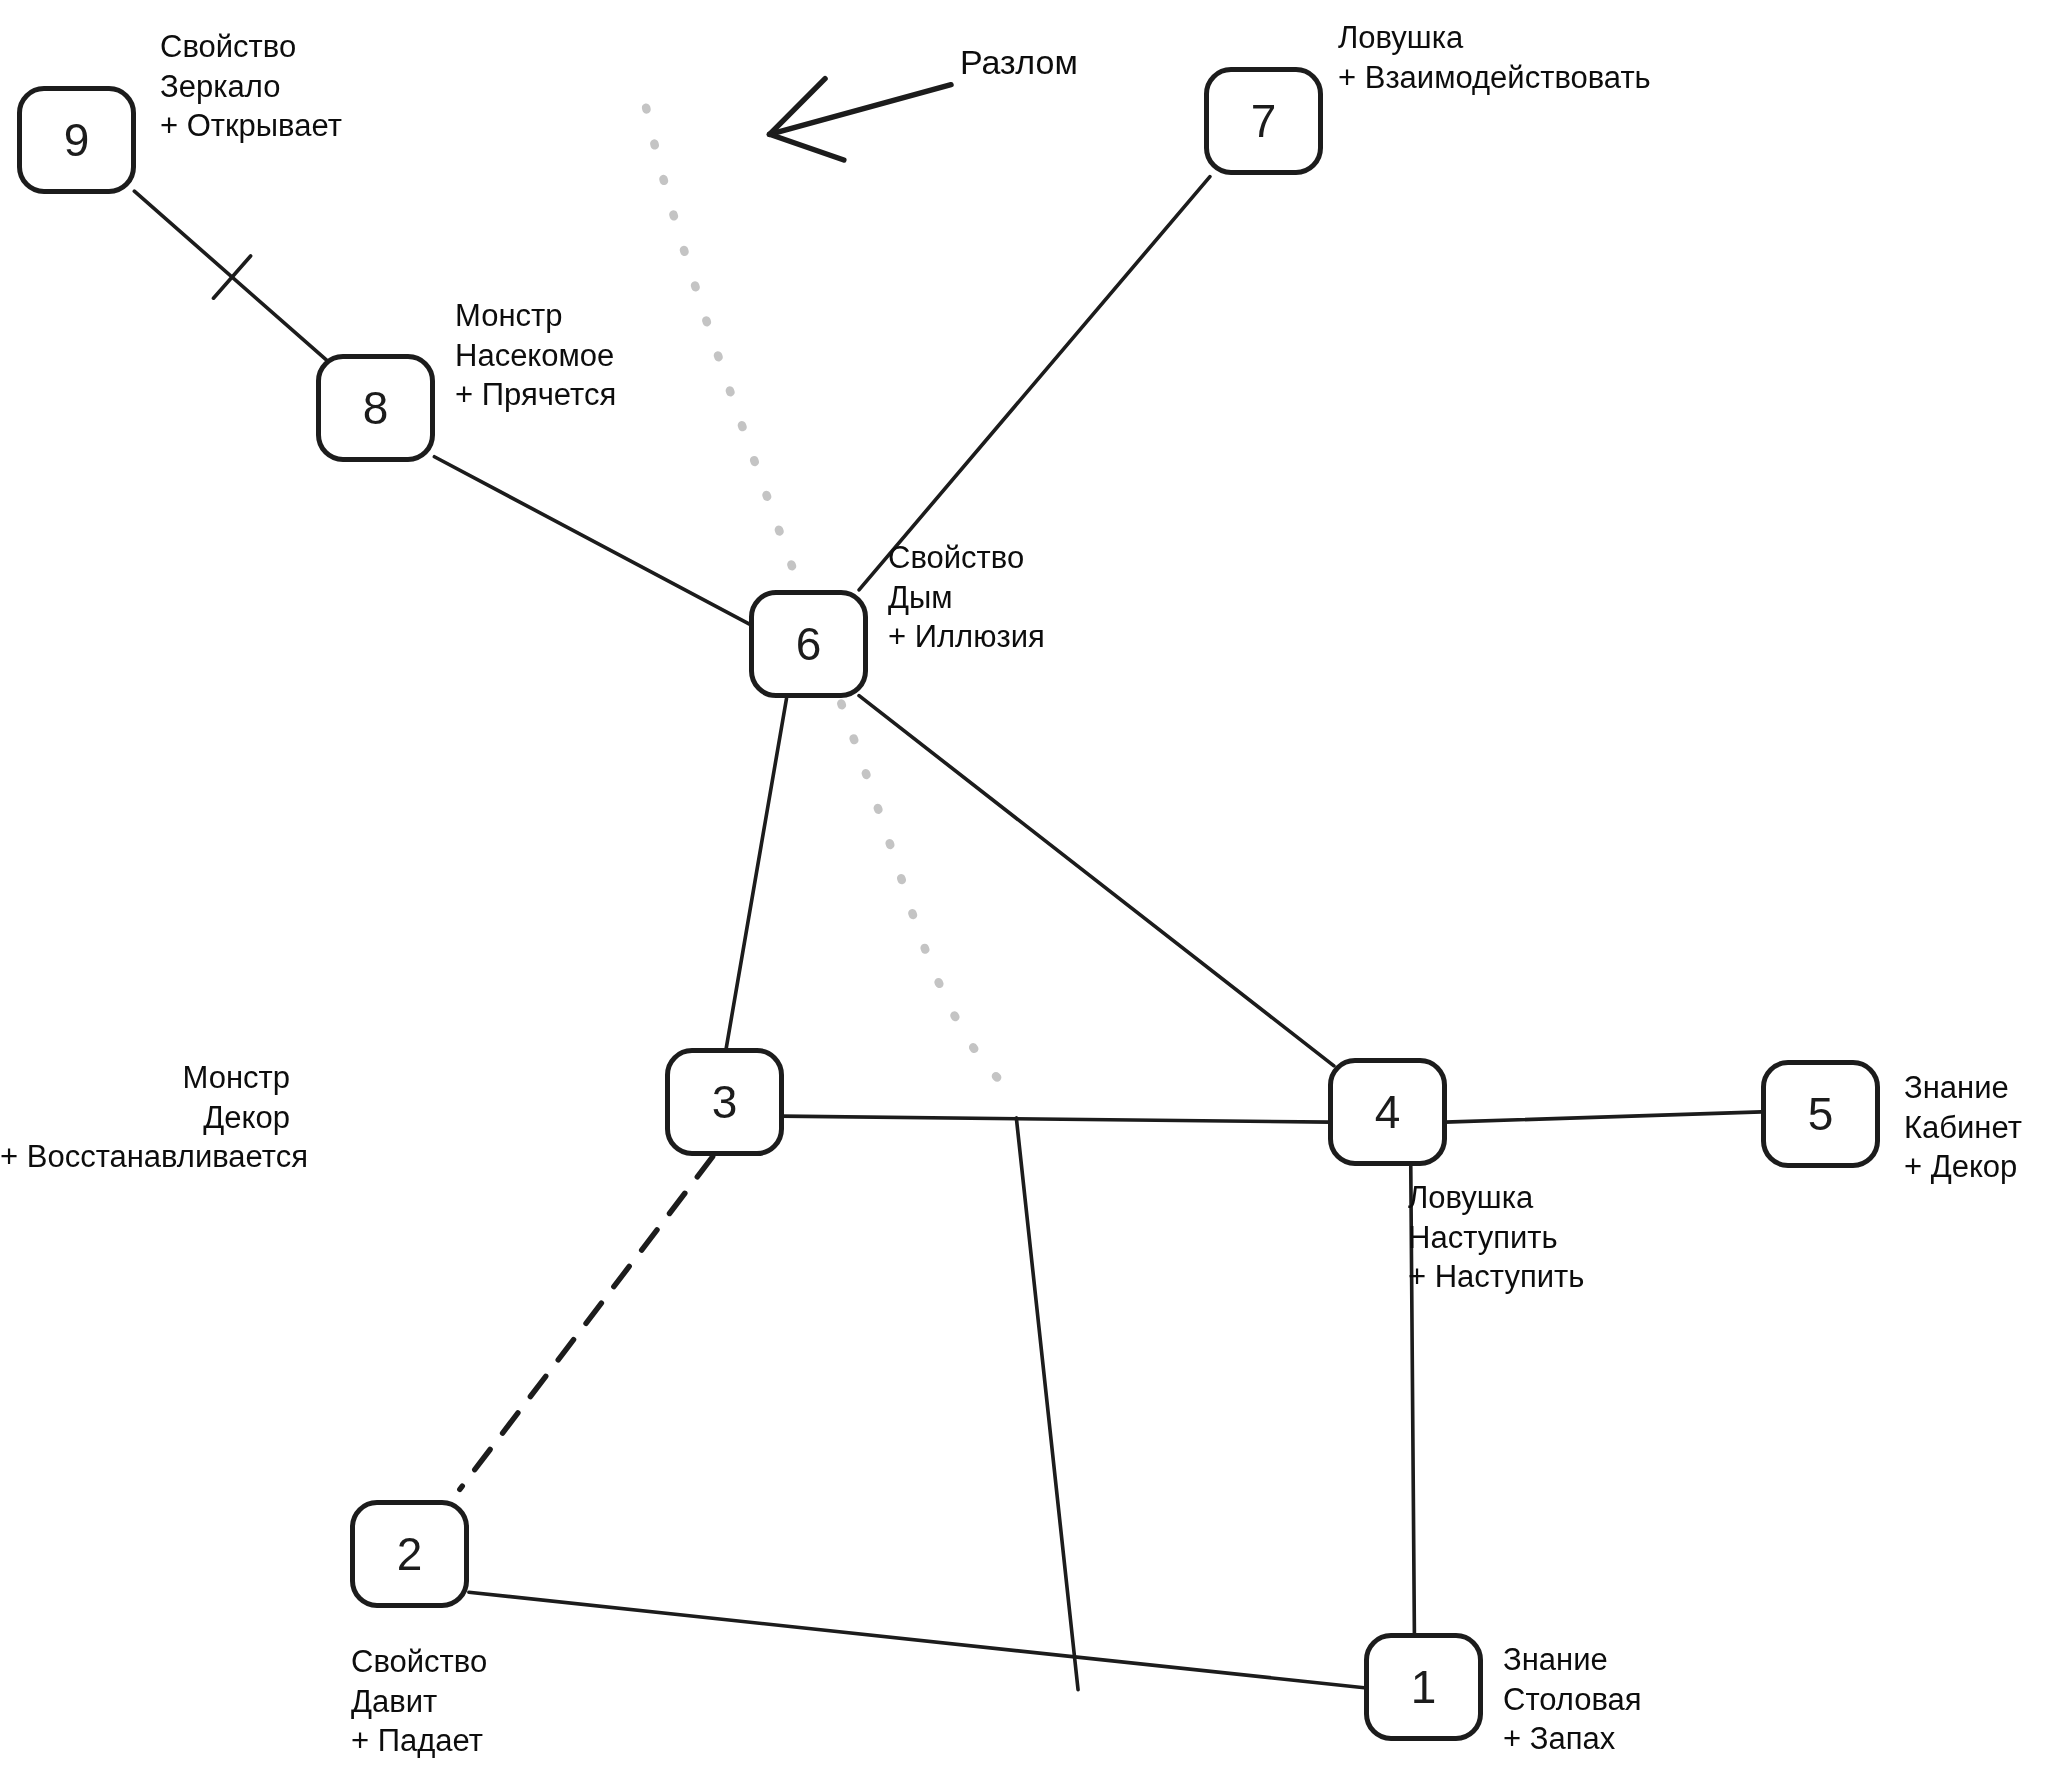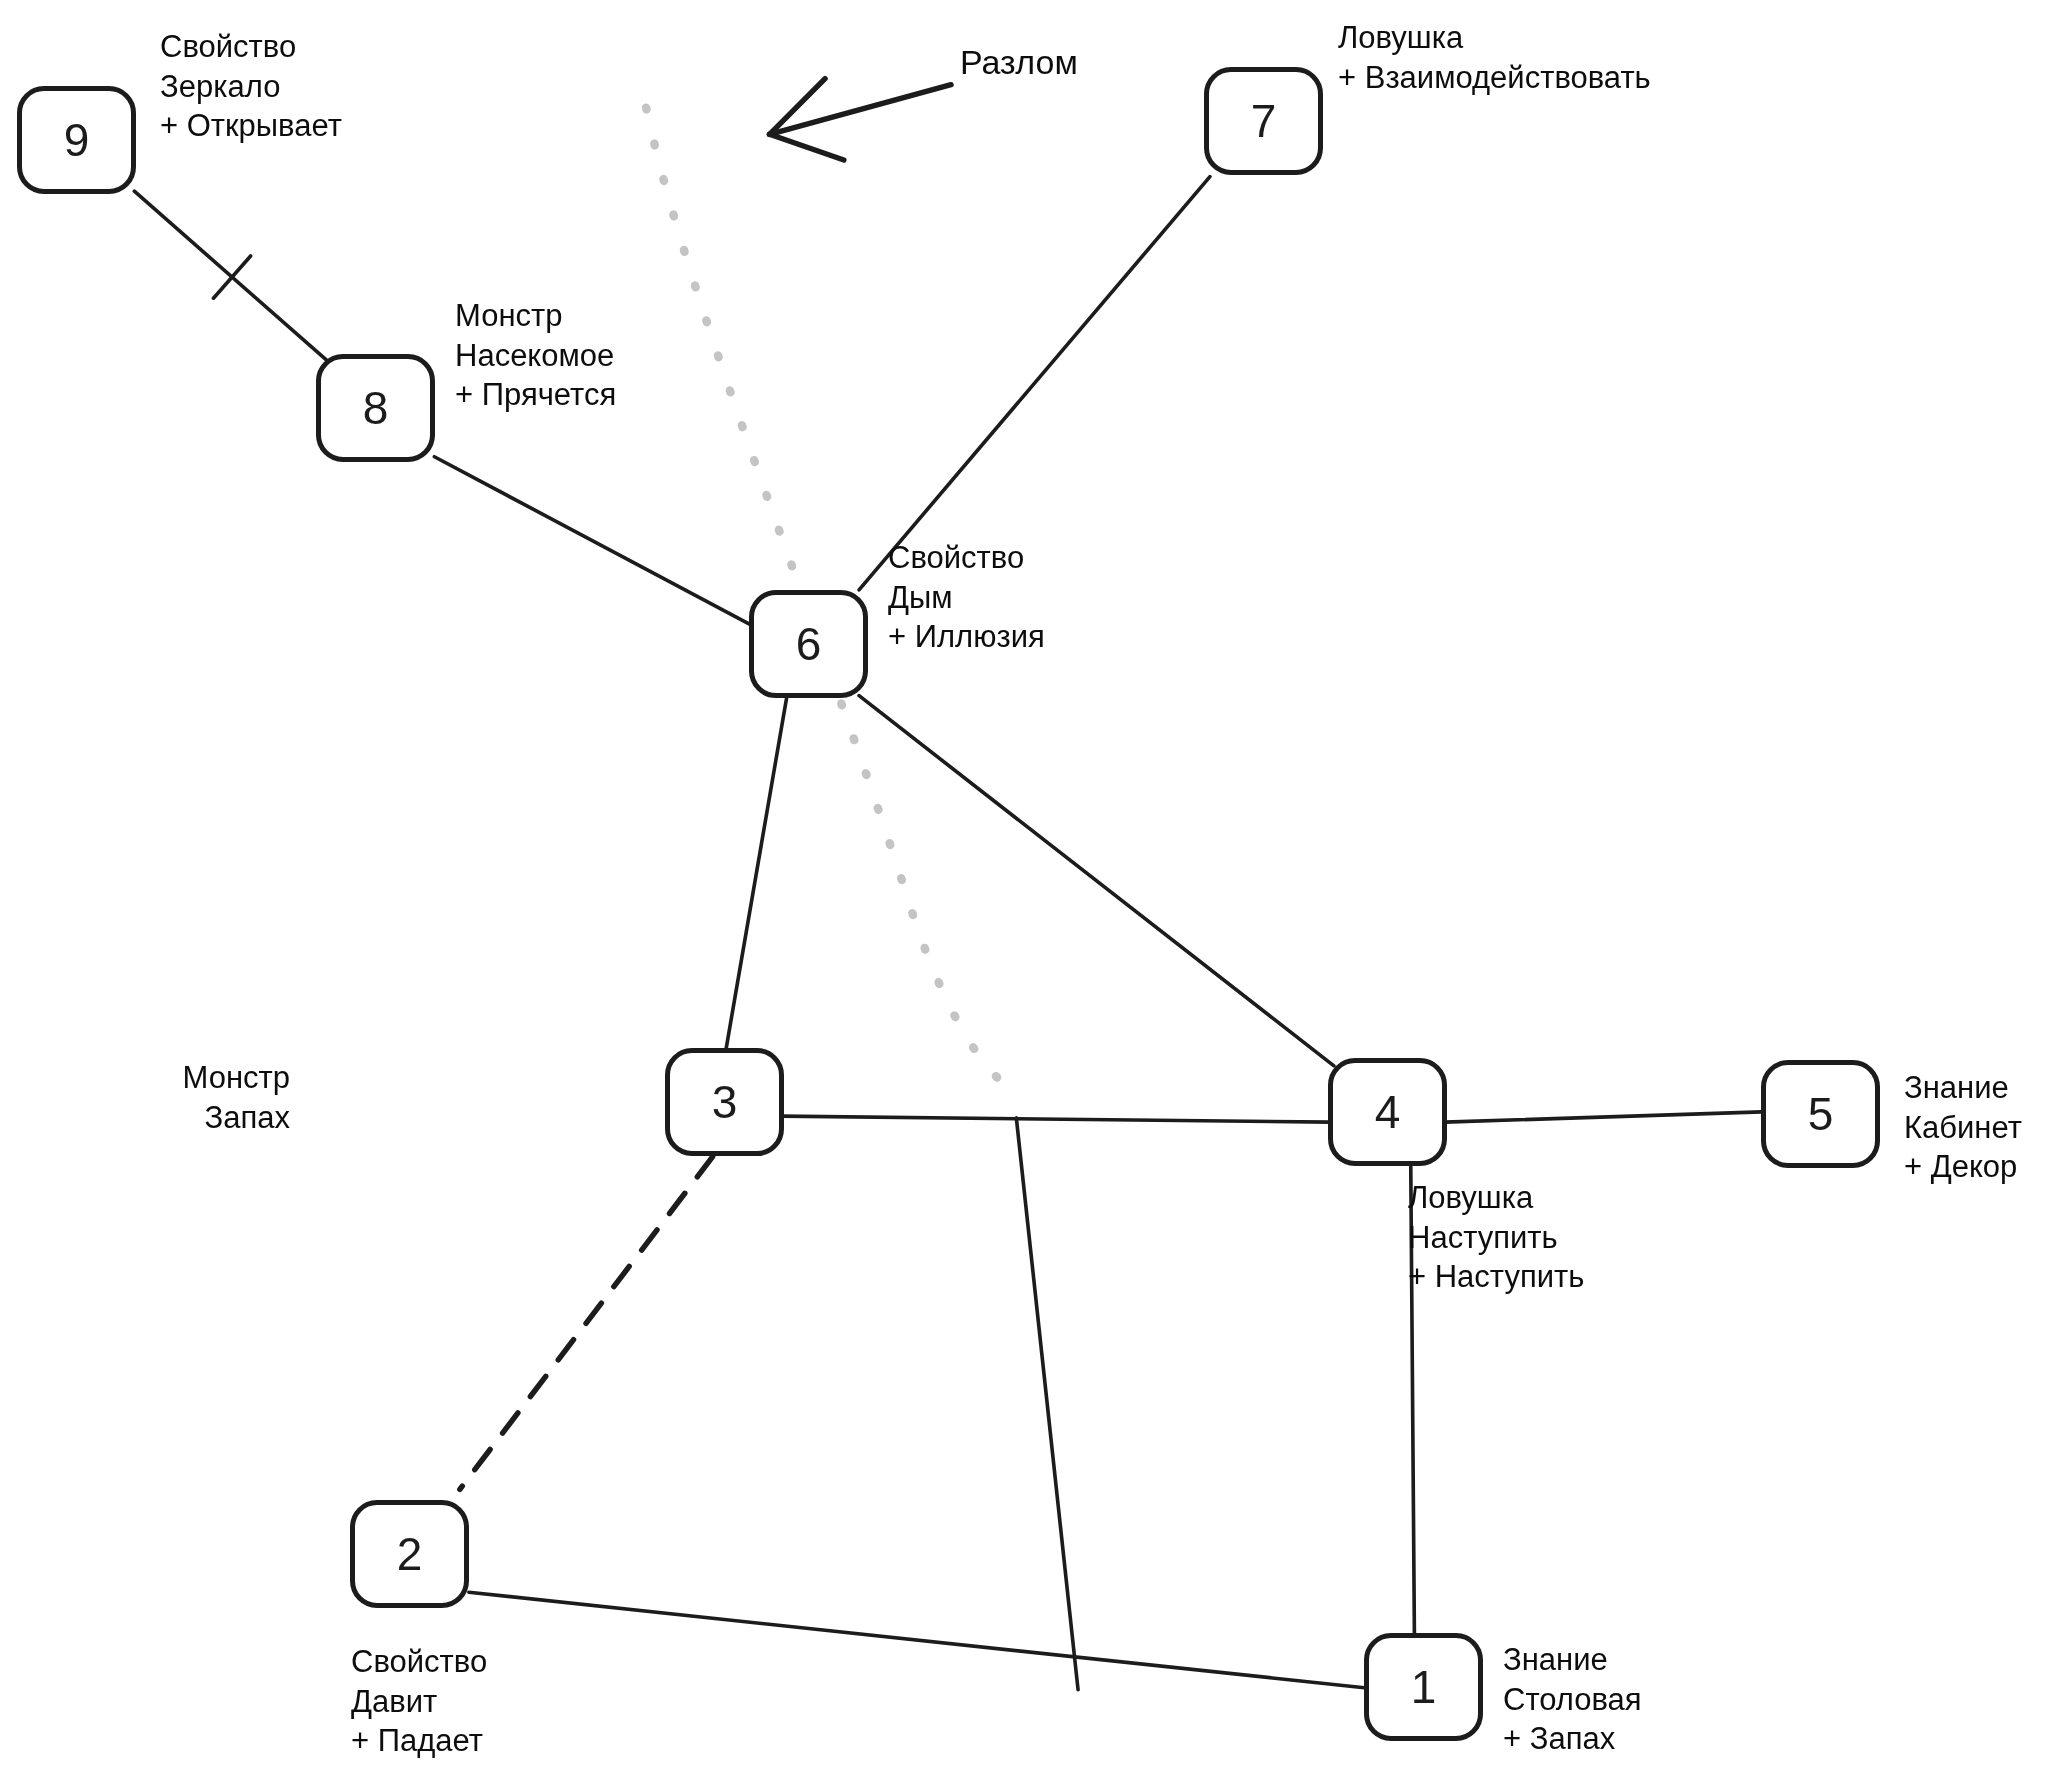--- a/index.html
+++ b/index.html
@@ -96,21 +96,21 @@
         <span>7</span>
       </div>
       <div class="node-label" style="top: 18px; color: rgb(13, 13, 13); left: 1338px;"><div>Ловушка</div><div>+ Взаимодействовать</div></div>
       <div class="node-box" style="left: 749px; top: 590px; width: 119px; height: 108px; border-color: rgb(28, 28, 28);">
         <span>6</span>
       </div>
       <div class="node-label" style="top: 538px; color: rgb(13, 13, 13); left: 888px;"><div>Свойство</div><div>Дым</div><div>+ Иллюзия</div></div>
       <div class="node-box" style="left: 665px; top: 1048px; width: 119px; height: 108px; border-color: rgb(28, 28, 28);">
         <span>3</span>
       </div>
-      <div class="node-label" style="top: 1058px; color: rgb(13, 13, 13); left: 0px; width: 290px; text-align: right;"><div>Монстр</div><div>Запах</div></div>
+      <div class="node-label" style="top: 1058px; color: rgb(13, 13, 13); left: 0px; width: 290px; text-align: right;"><div>Монстр</div><div>Декор</div><div>+ Восстанавливается</div></div>
       <div class="node-box" style="left: 1328px; top: 1058px; width: 119px; height: 108px; border-color: rgb(28, 28, 28);">
         <span>4</span>
       </div>
       <div class="node-label" style="top: 1178px; color: rgb(13, 13, 13); left: 1408px;"><div>Ловушка</div><div>Наступить</div><div>+ Наступить</div></div>
       <div class="node-box" style="left: 1761px; top: 1060px; width: 119px; height: 108px; border-color: rgb(28, 28, 28);">
         <span>5</span>
       </div>
       <div class="node-label" style="top: 1068px; color: rgb(13, 13, 13); left: 1904px;"><div>Знание</div><div>Кабинет</div><div>+ Декор</div></div>
       <div class="node-box" style="left: 350px; top: 1500px; width: 119px; height: 108px; border-color: rgb(28, 28, 28);">
         <span>2</span>

